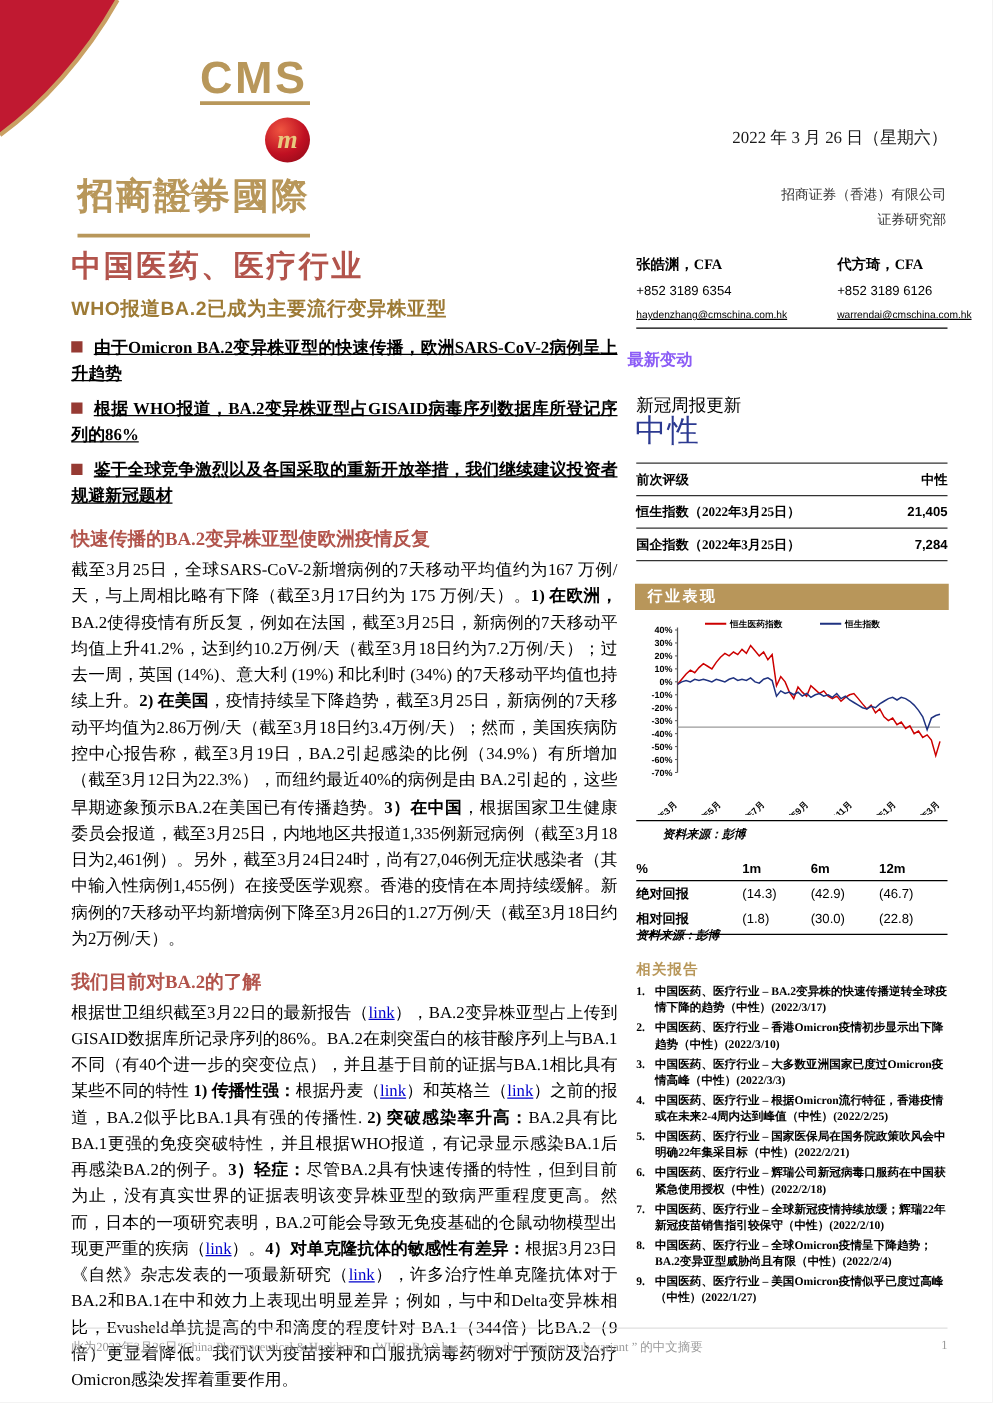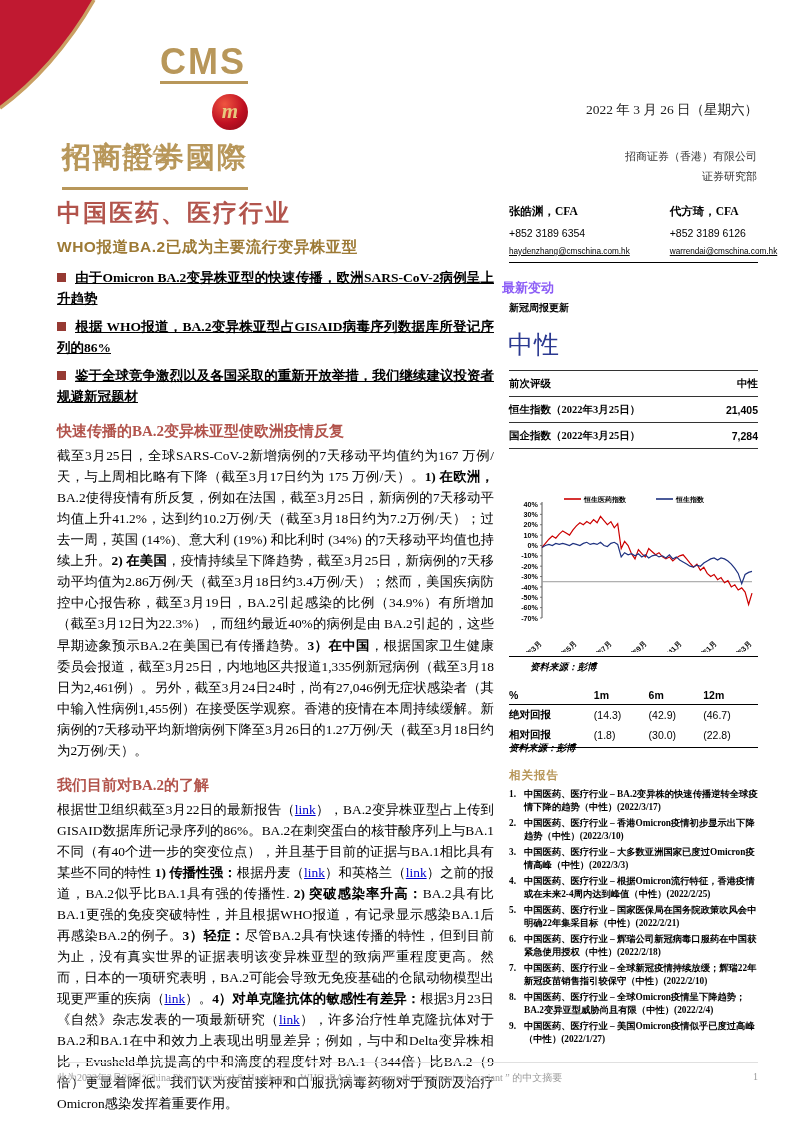--- a/index.html
+++ b/index.html
@@ -30,21 +30,21 @@
                  font-family:"Liberation Serif",serif;font-size:11px;line-height:1.8;color:#333;}
 
   .analysts{position:absolute;left:509px;top:204px;width:250px;display:grid;
             grid-template-columns:1fr 1fr;column-gap:4px;row-gap:0;gap:40px;}
   .an-name{font-weight:bold;font-size:11.5px;font-family:"Liberation Serif",serif;margin-bottom:8px;}
   .an-phone{font-size:10.5px;margin-bottom:8px;}
   .an-email{font-size:8.2px;text-decoration:underline;color:#000;cursor:pointer;}
   .analyst-divider{position:absolute;left:509px;top:262px;width:249px;border-top:1.2px solid #000;}
 
   .latest-label{position:absolute;left:502px;top:279px;font-weight:bold;font-size:13px;color:#8b5cf6;}
-  .latest-text{position:absolute;left:509px;top:301px;font-size:10px;font-weight:bold;
+  .latest-text{position:absolute;left:509px;top:316px;font-size:14px;font-weight:normal;
                font-family:"Liberation Serif",serif;}
 
   .rating-big{position:absolute;left:508px;top:328px;font-family:"Liberation Serif",serif;
               font-size:25px;color:#2b3990;letter-spacing:1px;}
 
   .rating-table{position:absolute;left:509px;top:370px;width:249px;border-top:1.2px solid #333;font-size:10.5px;}
   .rt-row{display:flex;justify-content:space-between;align-items:center;padding:6px 0 5px;border-bottom:1px solid #333;}
   .rt-label{font-family:"Liberation Serif",serif;font-weight:bold;}
   .rt-value{font-weight:bold;}
 
@@ -149,20 +149,21 @@
     <div class="rt-row">
       <span class="rt-label">恒生指数（2022年3月25日）</span>
       <span class="rt-value">21,405</span>
     </div>
     <div class="rt-row">
       <span class="rt-label">国企指数（2022年3月25日）</span>
       <span class="rt-value">7,284</span>
     </div>
   </div>
 
+  <div class="perf-bar">行业表现</div>
 
   <div class="chart-wrap">
     <svg id="perf-chart" width="254" height="160" viewBox="0 0 254 160">
         <text x="32" y="14.6" text-anchor="end" font-size="7.2" font-weight="bold" font-family="Liberation Sans, sans-serif">40%</text>
         <line x1="34" y1="12" x2="36" y2="12" stroke="#555" stroke-width="0.8"></line>
         <text x="32" y="24.963636363636365" text-anchor="end" font-size="7.2" font-weight="bold" font-family="Liberation Sans, sans-serif">30%</text>
         <line x1="34" y1="22.363636363636363" x2="36" y2="22.363636363636363" stroke="#555" stroke-width="0.8"></line>
         <text x="32" y="35.32727272727273" text-anchor="end" font-size="7.2" font-weight="bold" font-family="Liberation Sans, sans-serif">20%</text>
         <line x1="34" y1="32.72727272727273" x2="36" y2="32.72727272727273" stroke="#555" stroke-width="0.8"></line>
         <text x="32" y="45.690909090909095" text-anchor="end" font-size="7.2" font-weight="bold" font-family="Liberation Sans, sans-serif">10%</text>

